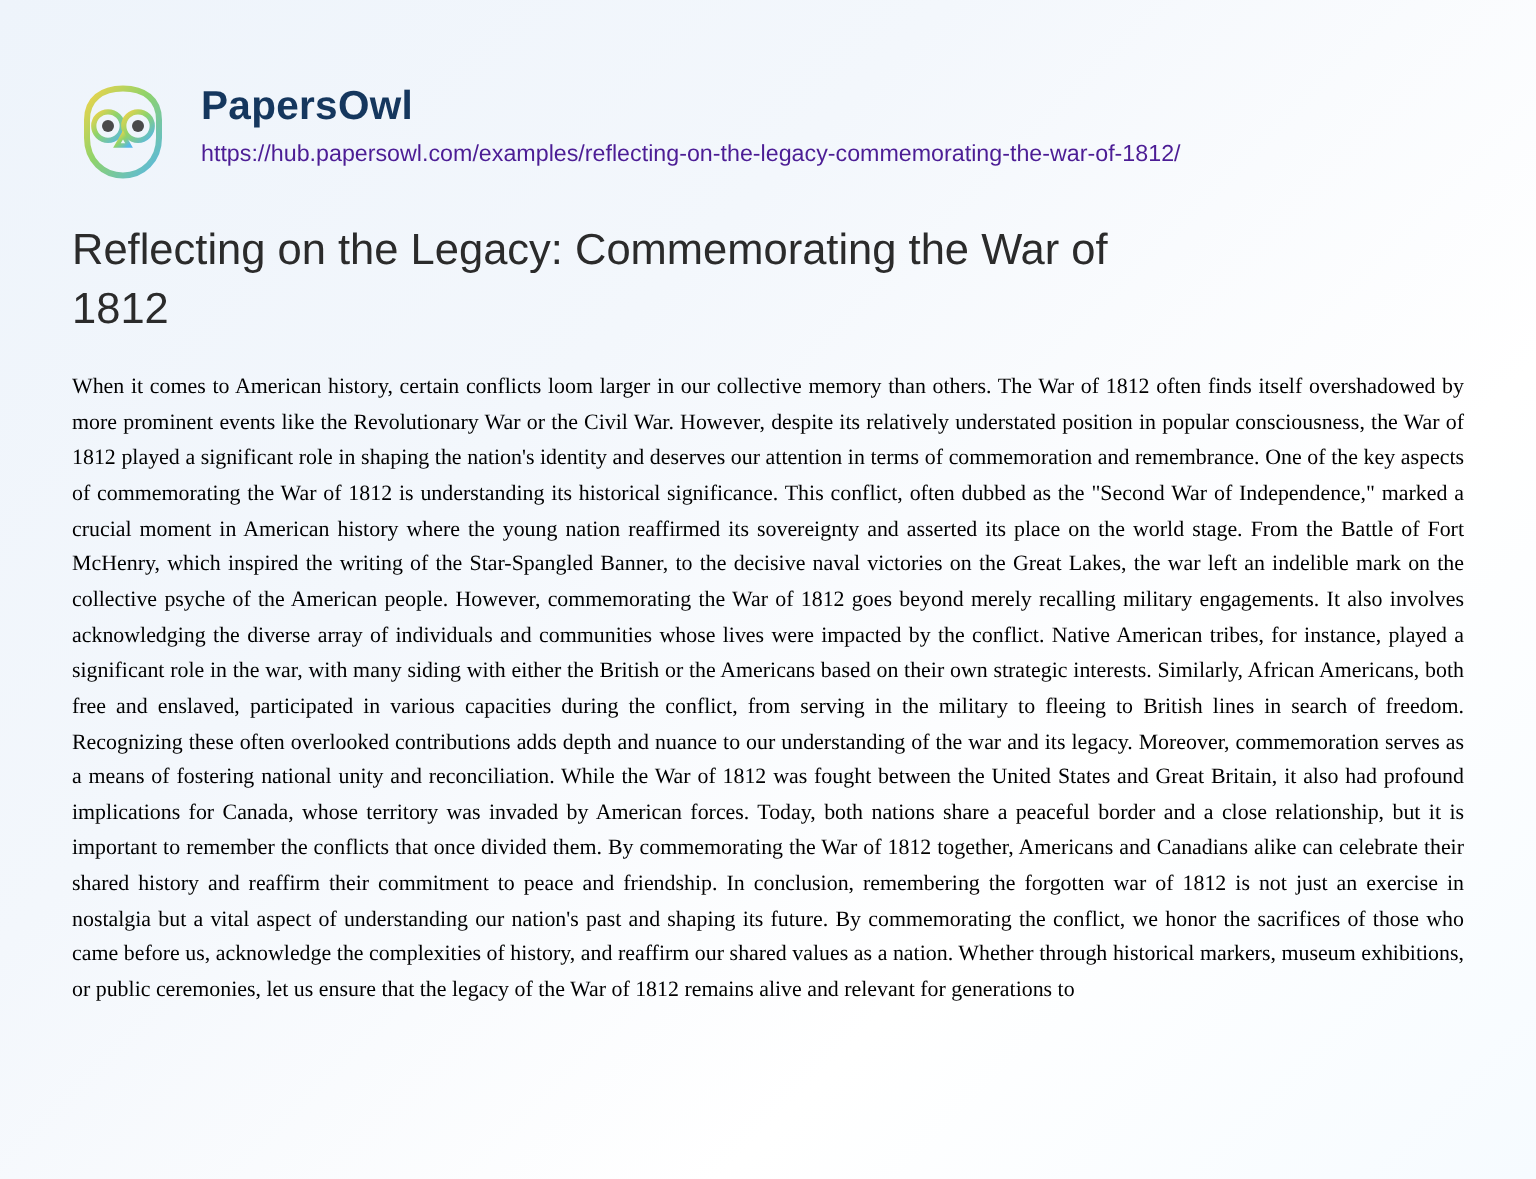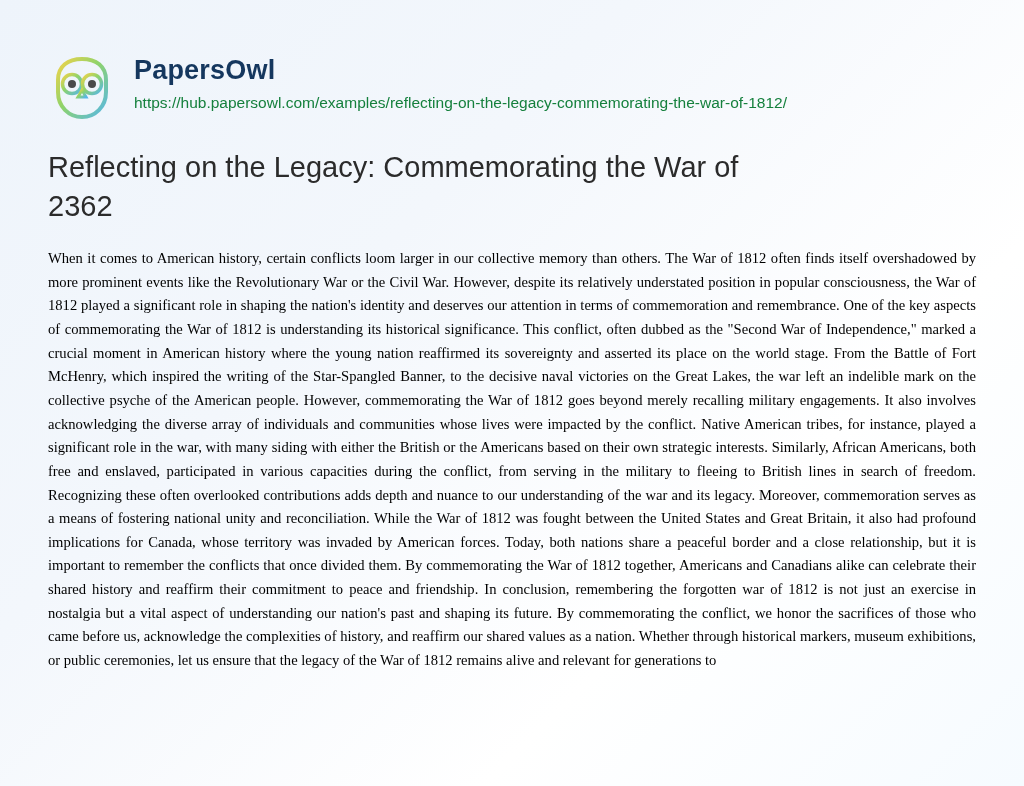--- a/index.html
+++ b/index.html
@@ -40,21 +40,21 @@
   .brand-name {
     font-size: 27px;
     font-weight: bold;
     color: #15375e;
     letter-spacing: 0.2px;
     line-height: 1.1;
     margin-bottom: 6px;
   }
   .brand-url {
     font-size: 15.5px;
-    color: #15803d;
+    color: #4c1d95;
     line-height: 1.45;
     word-break: break-all;
     max-width: 790px;
   }
   .doc-title {
     font-size: 29px;
     color: #2b2b2b;
     line-height: 1.33;
     font-weight: normal;
     margin: 0 0 22px 0;
@@ -91,17 +91,17 @@
         <circle cx="44" cy="30" r="4" fill="#4a4a4a"></circle>
         <path d="M34 36 L30 43 L38 43 Z" fill="none" stroke="url(#owlg)" stroke-width="3"></path>
       </svg>
     </span>
     <div class="brand-text">
       <div class="brand-name">PapersOwl</div>
       <div class="brand-url">https://hub.papersowl.com/examples/reflecting-on-the-legacy-commemorating-the-war-of-1812/</div>
     </div>
   </div>
 
-  <h1 class="doc-title">Reflecting on the Legacy: Commemorating the War of 2362</h1>
+  <h1 class="doc-title">Reflecting on the Legacy: Commemorating the War of 1812</h1>
 
   <div class="doc-body">When it comes to American history, certain conflicts loom larger in our collective memory than others. The War of 1812 often finds itself overshadowed by more prominent events like the Revolutionary War or the Civil War. However, despite its relatively understated position in popular consciousness, the War of 1812 played a significant role in shaping the nation's identity and deserves our attention in terms of commemoration and remembrance. One of the key aspects of commemorating the War of 1812 is understanding its historical significance. This conflict, often dubbed as the "Second War of Independence," marked a crucial moment in American history where the young nation reaffirmed its sovereignty and asserted its place on the world stage. From the Battle of Fort McHenry, which inspired the writing of the Star-Spangled Banner, to the decisive naval victories on the Great Lakes, the war left an indelible mark on the collective psyche of the American people. However, commemorating the War of 1812 goes beyond merely recalling military engagements. It also involves acknowledging the diverse array of individuals and communities whose lives were impacted by the conflict. Native American tribes, for instance, played a significant role in the war, with many siding with either the British or the Americans based on their own strategic interests. Similarly, African Americans, both free and enslaved, participated in various capacities during the conflict, from serving in the military to fleeing to British lines in search of freedom. Recognizing these often overlooked contributions adds depth and nuance to our understanding of the war and its legacy. Moreover, commemoration serves as a means of fostering national unity and reconciliation. While the War of 1812 was fought between the United States and Great Britain, it also had profound implications for Canada, whose territory was invaded by American forces. Today, both nations share a peaceful border and a close relationship, but it is important to remember the conflicts that once divided them. By commemorating the War of 1812 together, Americans and Canadians alike can celebrate their shared history and reaffirm their commitment to peace and friendship. In conclusion, remembering the forgotten war of 1812 is not just an exercise in nostalgia but a vital aspect of understanding our nation's past and shaping its future. By commemorating the conflict, we honor the sacrifices of those who came before us, acknowledge the complexities of history, and reaffirm our shared values as a nation. Whether through historical markers, museum exhibitions, or public ceremonies, let us ensure that the legacy of the War of 1812 remains alive and relevant for generations to</div>
 
 </div>
 
 </body></html>

